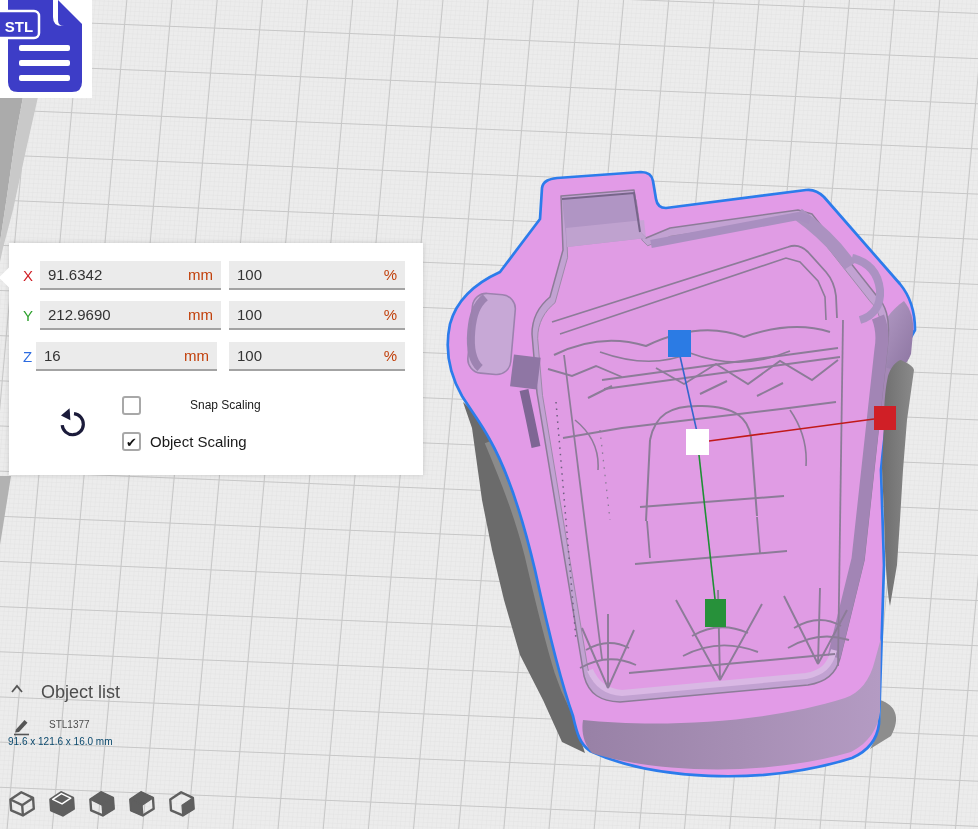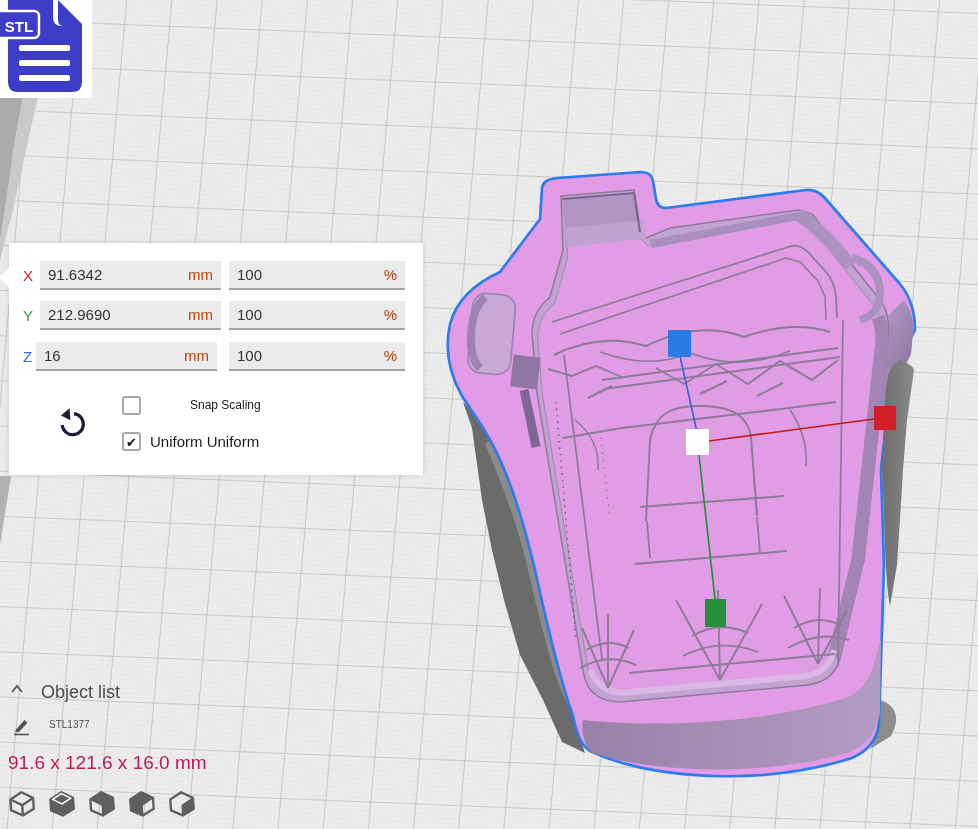--- a/index.html
+++ b/index.html
@@ -213,33 +213,33 @@
       </div>
 
   <svg class="abs" width="32" height="32" viewBox="0 0 32 32" style="left:49px;top:162px;">
     <path d="M 4.2,20.2 A 10.6,10.6 0 1 0 16.0,8.6" fill="none" stroke="#1b1b3a" stroke-width="3.2"></path>
     <polygon points="3.0,10.6 11.6,3.2 12.4,15.2" fill="#1b1b3a"></polygon>
   </svg>
 
   <div class="abs cb" style="left:113px;top:153px;"></div>
   <div class="abs" style="left:141px;top:153px;height:19px;line-height:19px;font-size:12px;color:#1a1a1a;margin-left:40px;">Snap Scaling</div>
   <div class="abs cb" style="left:113px;top:189px;text-align:center;line-height:17px;font-size:13px;color:#111;">✔</div>
-  <div class="abs" style="left:141px;top:189px;height:19px;line-height:19px;font-size:15px;color:#1a1a1a;">Uniform Uniform</div>
+  <div class="abs" style="left:141px;top:189px;height:19px;line-height:19px;font-size:15px;color:#1a1a1a;">Object Scaling</div>
 </div>
 
 <svg class="abs" width="14" height="10" viewBox="0 0 14 10" style="left:10px;top:684px;">
   <polyline points="2,8 7,2 12,8" fill="none" stroke="#555" stroke-width="1.8"></polyline>
 </svg>
 <div class="abs" style="left:41px;top:682px;font-size:18px;color:#4d4d4d;">Object list</div>
 <svg class="abs" width="20" height="20" viewBox="0 0 20 20" style="left:12px;top:717px;">
   <line x1="2" y1="17.5" x2="17" y2="17.5" stroke="#555" stroke-width="1.6"></line>
   <polygon points="4,12.5 12.5,3 15.5,5.8 7,15 3.2,15.6" fill="#555"></polygon>
 </svg>
 <div class="abs" style="left:49px;top:719px;font-size:10px;color:#4d4d4d;">STL1377</div>
-<div class="abs" style="left:8px;top:752px;font-size:19px;color:#be185d;">91.6 x 121.6 x 16.0 mm</div>
+<div class="abs" style="left:8px;top:736px;font-size:10px;color:#0c4a6e;">91.6 x 121.6 x 16.0 mm</div>
 
 <svg class="abs" width="210" height="30" viewBox="0 0 210 30" style="left:8px;top:789px;">
   <g id="cubes" stroke-linejoin="round" transform="scale(1.08)">
     <g transform="translate(1,1) rotate(-4 12 12)" fill="none" stroke="#5f5f5f" stroke-width="2.2">
       <path d="M12,2 L22.5,8 L22.5,18 L12,23.5 L1.5,18 L1.5,8 Z"></path>
       <path d="M1.5,8 L12,14 L22.5,8 M12,14 L12,23.5"></path>
     </g>
     <g transform="translate(38,1) rotate(-4 12 12)">
       <path d="M12,2 L22.5,8 L22.5,18 L12,23.5 L1.5,18 L1.5,8 Z" fill="#5f5f5f" stroke="#5f5f5f" stroke-width="2.2"></path>
       <path d="M12,3.2 L20.4,8 L12,12.8 L3.6,8 Z" fill="none" stroke="#fff" stroke-width="1.4"></path>

